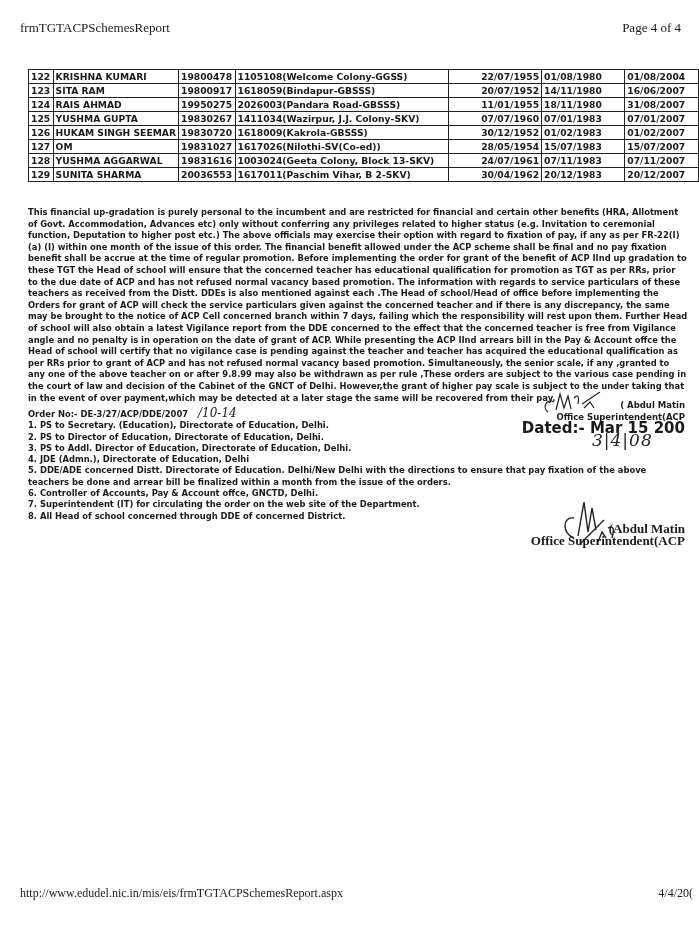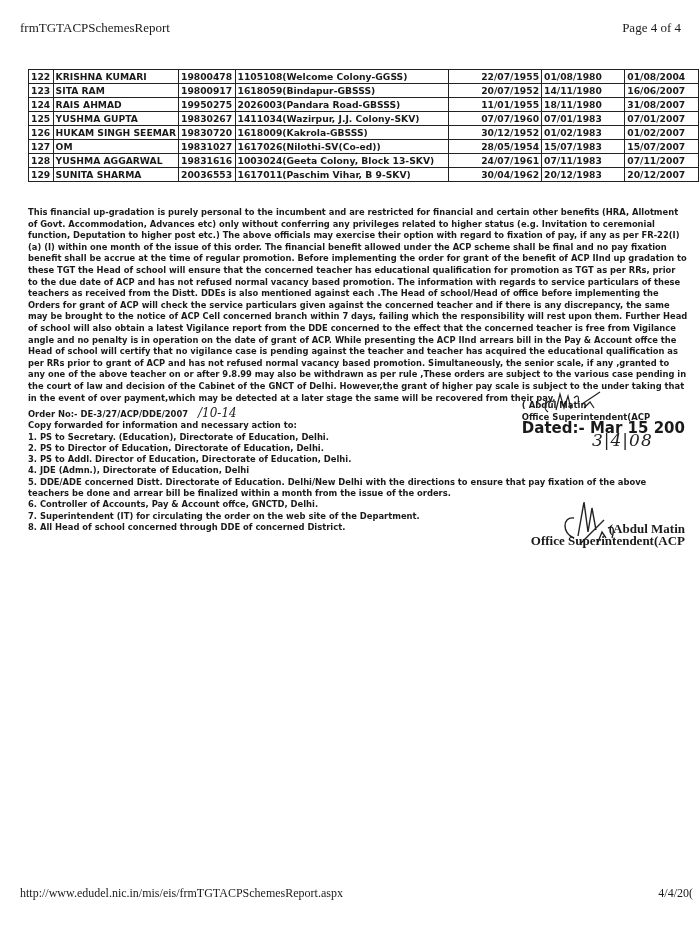--- a/index.html
+++ b/index.html
@@ -19,21 +19,21 @@
   table.grid td.c2 { width:52px; }
   table.grid td.c3 { width:219px; }
   table.grid td.c4 { width:55px;padding-left:32px; }
   table.grid td.c5 { width:96px; }
   table.grid td.c6 { width:78px; }
   .para {
     position:absolute; top:207px; left:28px; width:660px;
     font-family:"DejaVu Sans", sans-serif; font-size:8.35px; line-height:11.6px; color:#1a1a1a; font-weight:600;
     text-align:left;
   }
-  .sig1 { position:absolute; top:400px; right:14px; font-family:"DejaVu Sans", sans-serif; font-size:8.5px; font-weight:bold; color:#1a1a1a; line-height:11.5px; }
+  .sig1 { position:absolute; top:400px; right:14px; text-align:right; font-family:"DejaVu Sans", sans-serif; font-size:8.5px; font-weight:bold; color:#1a1a1a; line-height:11.5px; }
   .sig1 .dated { font-size:15px; margin-right:0; }
   .hand { font-family:"DejaVu Serif", serif; font-style:italic; font-weight:normal; color:#222; }
   .hand-date { position:absolute; top:430px; left:592px; font-size:17px; letter-spacing:1px; }
   .order { position:absolute; top:408px; left:28px; font-family:"DejaVu Sans", sans-serif; font-size:8.4px; line-height:11.3px; font-weight:600; color:#1a1a1a; width:662px; }
   .order .hand-no { font-size:12px; margin-left:10px; }
   .sig2 { position:absolute; top:523px; right:14px; text-align:right; font-family:Liberation Serif, serif; font-size:13px; font-weight:bold; line-height:11.5px; color:#1a1a1a; }
   .scribble { position:absolute; }
   .footer { position:absolute; top:862px; font-family:"Liberation Serif", serif; font-size:12px; color:#1a1a1a;margin-top:24px; }
   .footer-left { left:20px; }
   .footer-right { right:6px; }
@@ -106,21 +106,21 @@
         <td class="c2">19831616</td>
         <td class="c3">1003024(Geeta Colony, Block 13-SKV)</td>
         <td class="c4">24/07/1961</td>
         <td class="c5">07/11/1983</td>
         <td class="c6">07/11/2007</td>
       </tr>
       <tr>
         <td class="c0">129</td>
         <td class="c1">SUNITA SHARMA</td>
         <td class="c2">20036553</td>
-        <td class="c3">1617011(Paschim Vihar, B 9-SKV)</td>
+        <td class="c3">1617011(Paschim Vihar, B 2-SKV)</td>
         <td class="c4">30/04/1962</td>
         <td class="c5">20/12/1983</td>
         <td class="c6">20/12/2007</td>
       </tr>
     </tbody>
 </table>
 
 <div class="para">This financial up-gradation is purely personal to the incumbent and are restricted for financial and certain other benefits (HRA, Allotment of Govt. Accommodation, Advances etc) only without conferring any privileges related to higher status (e.g. Invitation to ceremonial function, Deputation to higher post etc.) The above officials may exercise their option with regard to fixation of pay, if any as per FR-22(I) (a) (I) within one month of the issue of this order. The financial benefit allowed under the ACP scheme shall be final and no pay fixation benefit shall be accrue at the time of regular promotion. Before implementing the order for grant of the benefit of ACP IInd up gradation to these TGT the Head of school will ensure that the concerned teacher has educational qualification for promotion as TGT as per RRs, prior to the due date of ACP and has not refused normal vacancy based promotion. The information with regards to service particulars of these teachers as received from the Distt. DDEs is also mentioned against each .The Head of school/Head of office before implementing the Orders for grant of ACP will check the service particulars given against the concerned teacher and if there is any discrepancy, the same may be brought to the notice of ACP Cell concerned branch within 7 days, failing which the responsibility will rest upon them. Further Head of school will also obtain a latest Vigilance report from the DDE concerned to the effect that the concerned teacher is free from Vigilance angle and no penalty is in operation on the date of grant of ACP. While presenting the ACP IInd arrears bill in the Pay &amp; Account offce the Head of school will certify that no vigilance case is pending against the teacher and teacher has acquired the educational qualification as per RRs prior to grant of ACP and has not refused normal vacancy based promotion. Simultaneously, the senior scale, if any ,granted to any one of the above teacher on or after 9.8.99 may also be withdrawn as per rule ,These orders are subject to the various case pending in the court of law and decision of the Cabinet of the GNCT of Delhi. However,the grant of higher pay scale is subject to the under taking that in the event of over payment,which may be detected at a later stage the same will be recovered from their pay.</div>
 
 <svg class="scribble" style="top:390px;left:540px;" width="70" height="30" viewBox="0 0 70 30">
@@ -131,21 +131,20 @@
   <div>( Abdul Matin</div>
   <div>Office Superintendent(ACP</div>
   <div class="dated">Dated:- Mar 15 200</div>
 </div>
 <div class="hand hand-date">3|4|08</div>
 
 <div class="order">
   <div>
     <span>Order No:- DE-3/27/ACP/DDE/2007</span><span class="hand hand-no">/10-14</span>
   </div>
-  <div>Copy forwarded for information and necessary action to:</div>
   <div>1. PS to Secretary. (Education), Directorate of Education, Delhi.</div>
   <div>2. PS to Director of Education, Directorate of Education, Delhi.</div>
   <div>3. PS to Addl. Director of Education, Directorate of Education, Delhi.</div>
   <div>4. JDE (Admn.), Directorate of Education, Delhi</div>
   <div>5. DDE/ADE concerned Distt. Directorate of Education. Delhi/New Delhi with the directions to ensure that pay fixation of the above teachers be done and arrear bill be finalized within a month from the issue of the orders.</div>
   <div>6. Controller of Accounts, Pay &amp; Account offce, GNCTD, Delhi.</div>
   <div>7. Superintendent (IT) for circulating the order on the web site of the Department.</div>
   <div>8. All Head of school concerned through DDE of concerned District.</div>
 </div>
 

